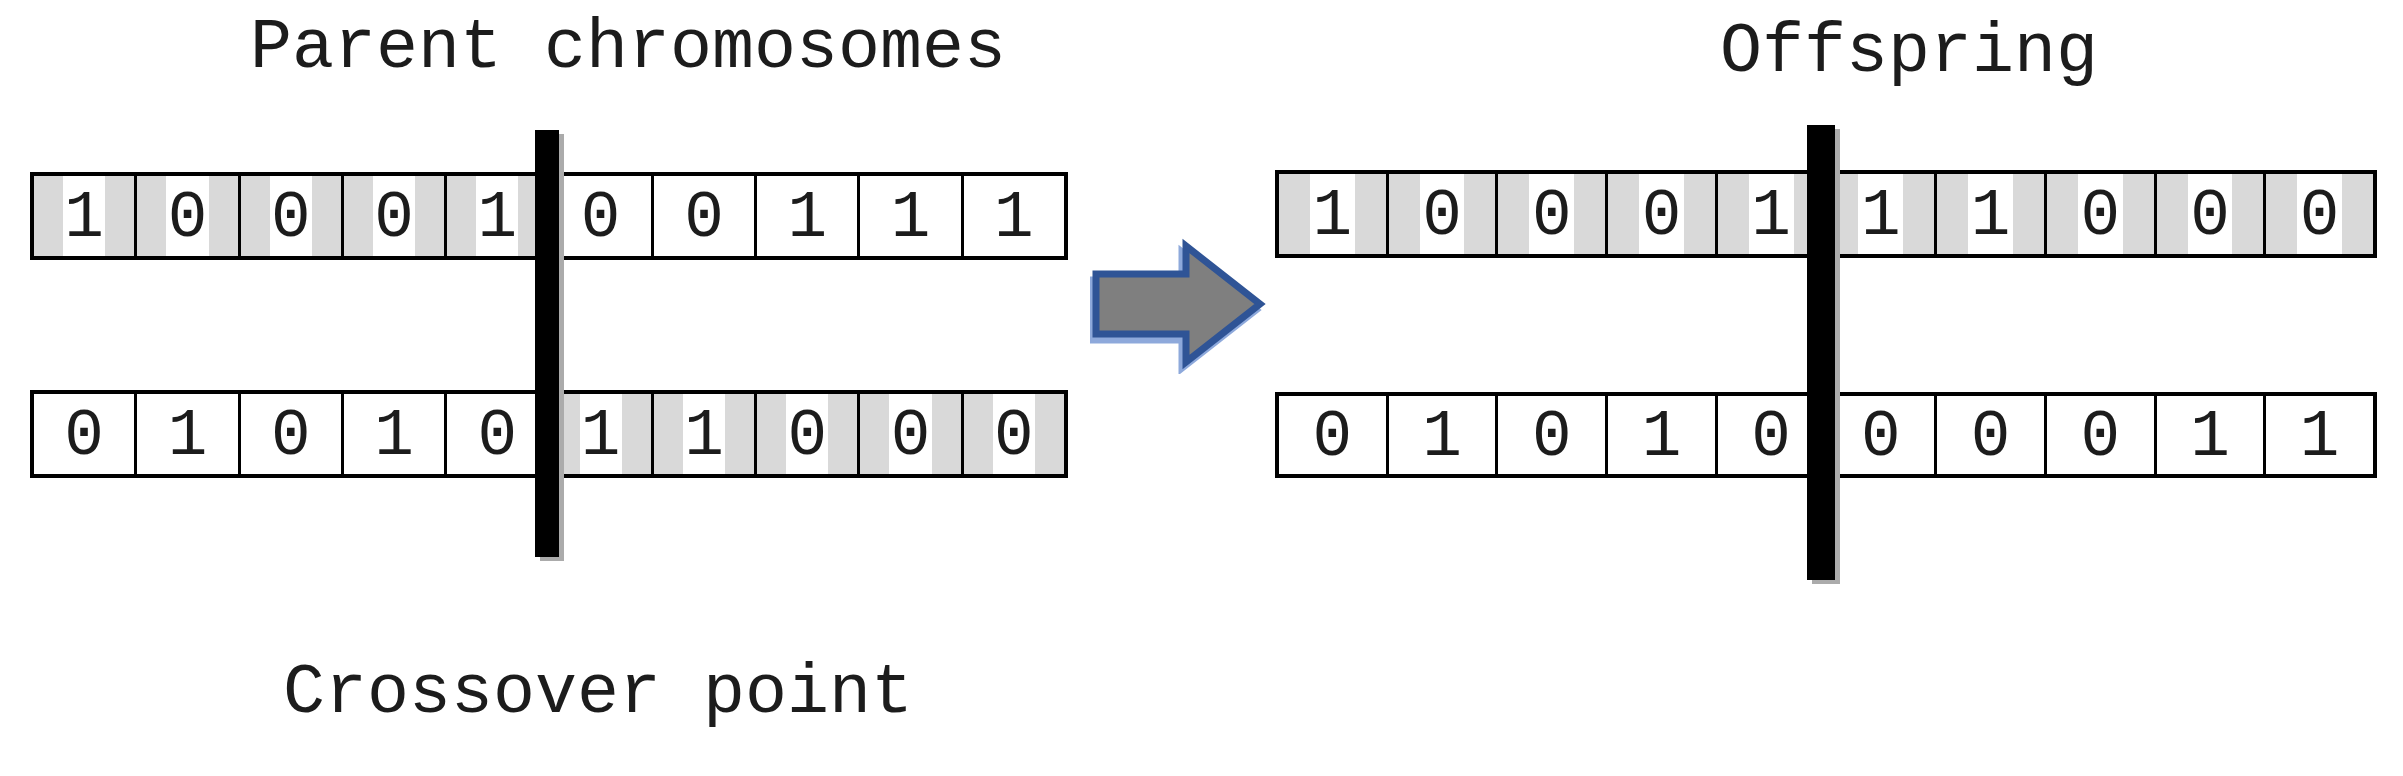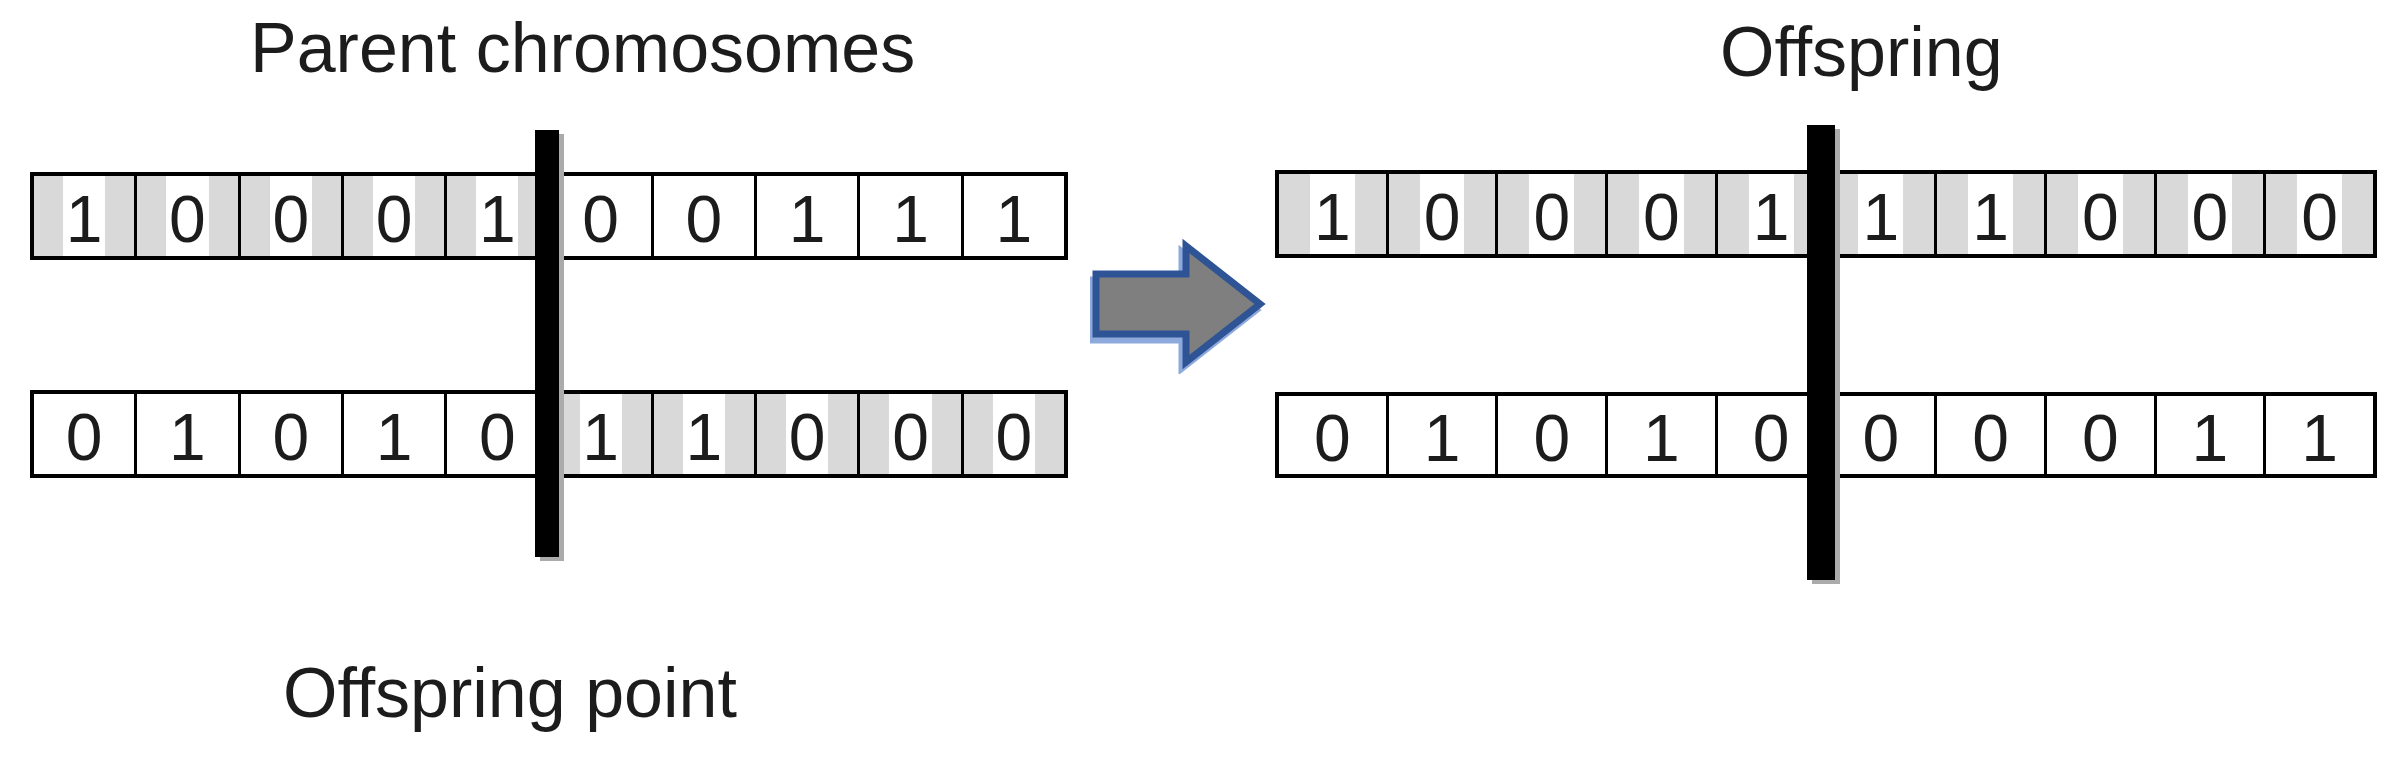--- a/index.html
+++ b/index.html
@@ -12,21 +12,21 @@
     --arrow-stroke:#2f5496;
     --arrow-highlight:#8ea9db;
     --text:#1c1c1c;
     --background:#ffffff;
   }
   html,body{margin:0;padding:0;background:var(--background);}
   #canvas{
     position:relative;
     width:2403px;height:776px;
     background:var(--background);
-    font-family:Liberation Sans, sans-serif;
+    font-family:Liberation Mono, monospace;
     color:var(--text);
     overflow:hidden;
   }
   .title{
     position:absolute;
     font-size:70px;
     line-height:1.1;
     white-space:nowrap;
     color:var(--text);
   }
@@ -227,15 +227,15 @@
 
   <div id="bar-left" class="crossover-bar"></div>
 
   <div id="bar-right" class="crossover-bar"></div>
 
   <svg id="arrow" viewBox="0 0 176 136">
     <polygon class="hl" points="2,42 92,42 92,14 166,72 92,130 92,102 2,102"></polygon>
     <polygon class="main" points="6,36 96,36 96,8 170,66 96,124 96,96 6,96"></polygon>
   </svg>
 
-  <div id="label-crossover" class="title">Offspring point</div>
+  <div id="label-crossover" class="title">Crossover point</div>
 
 </div>
 
 </body></html>

